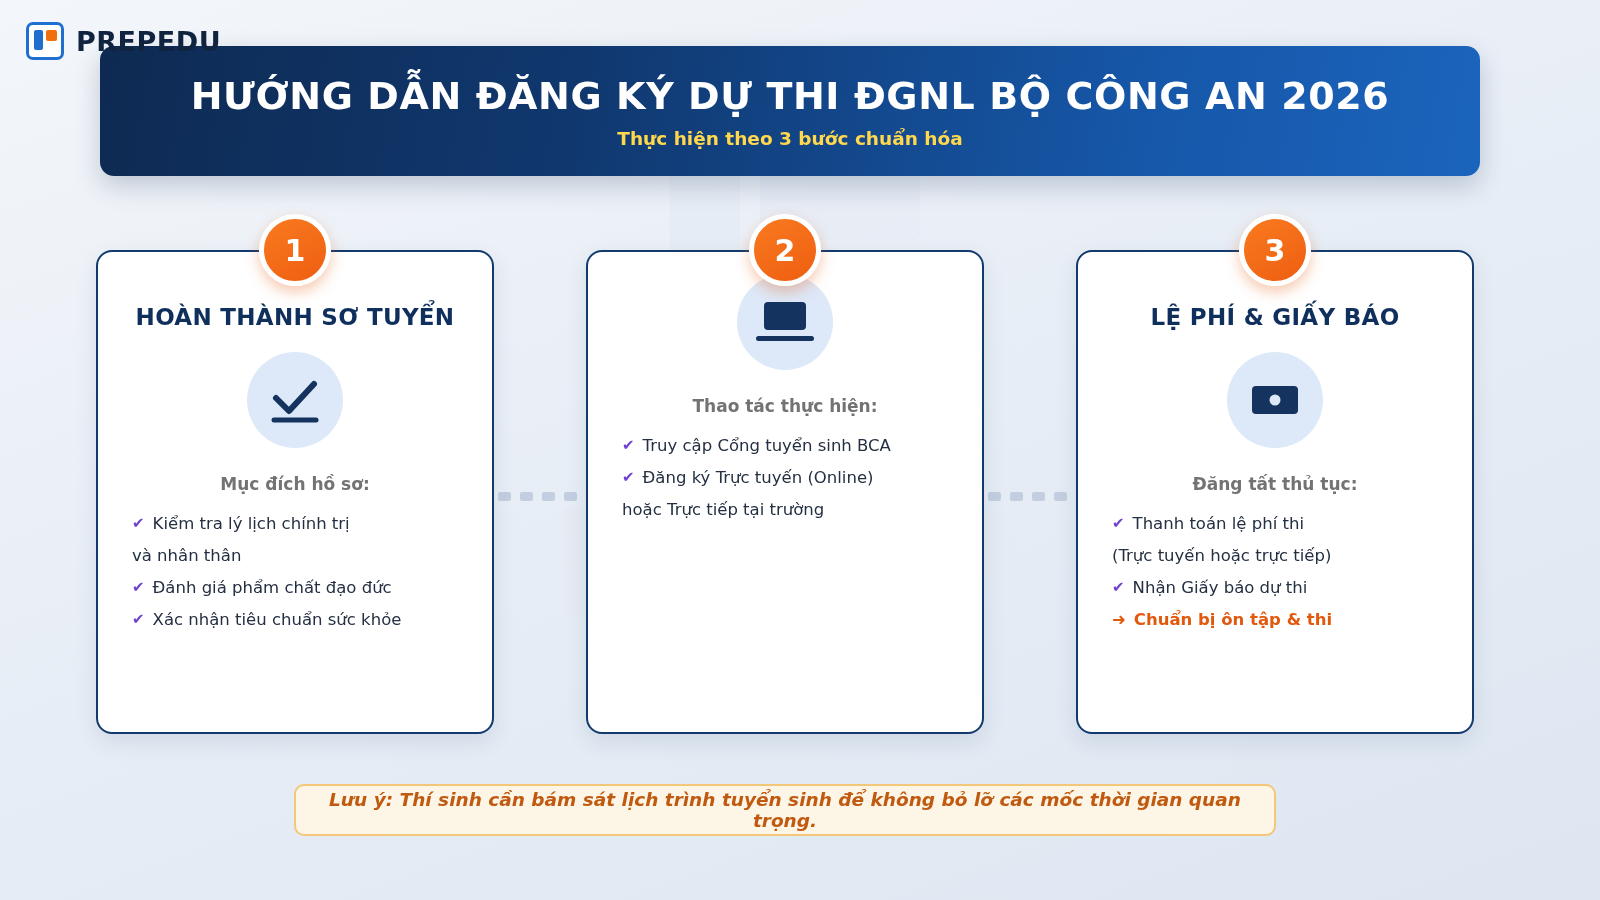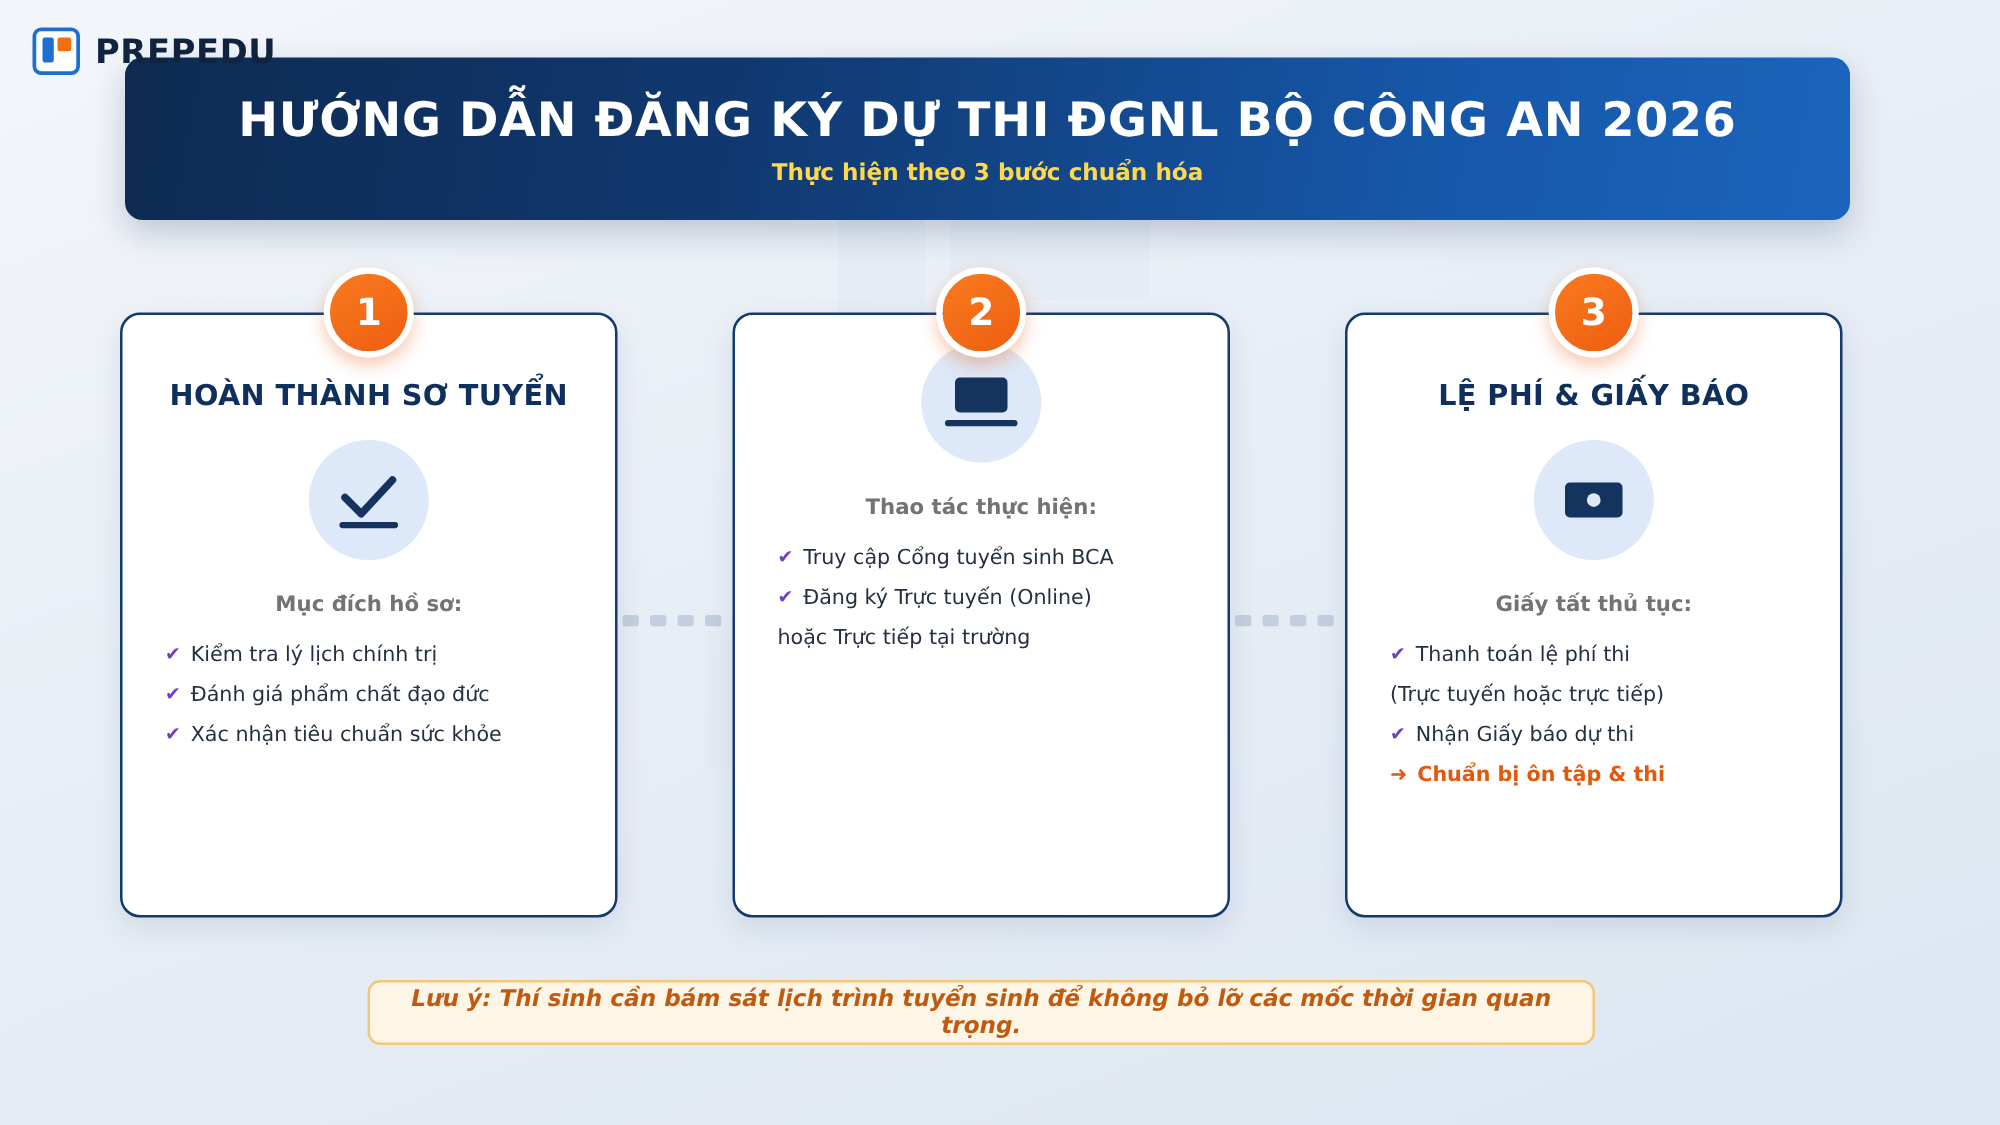--- a/index.html
+++ b/index.html
@@ -300,20 +300,23 @@
           <polyline points="10,24 23,37 48,10" fill="none" stroke="#14335e" stroke-width="6" stroke-linecap="round" stroke-linejoin="round"></polyline>
           <line x1="8" y1="46" x2="50" y2="46" stroke="#14335e" stroke-width="5" stroke-linecap="round"></line>
         </svg>
       </div>
       <div class="card-sub">Mục đích hồ sơ:</div>
       <ul class="bullets">
         <li>
             <span class="tick">✔</span>
             <span>Kiểm tra lý lịch chính trị</span>
           </li>
+        <li class="plain">
+            <span>và nhân thân</span>
+          </li>
         <li>
             <span class="tick">✔</span>
             <span>Đánh giá phẩm chất đạo đức</span>
           </li>
         <li>
             <span class="tick">✔</span>
             <span>Xác nhận tiêu chuẩn sức khỏe</span>
           </li>
       </ul>
     </div>
@@ -344,21 +347,21 @@
 
     <div class="card card-3">
       <div class="badge">3</div>
       <div class="card-title">LỆ PHÍ &amp; GIẤY BÁO</div>
       <div class="icon-wrap">
         <svg width="58" height="44" viewBox="0 0 58 44" aria-hidden="true">
           <rect x="6" y="8" width="46" height="28" rx="4" fill="#14335e"></rect>
           <circle cx="29" cy="22" r="5.5" fill="#dde8f8"></circle>
         </svg>
       </div>
-      <div class="card-sub">Giấy tất thủ tục:</div>
+      <div class="card-sub">Đăng tất thủ tục:</div>
       <ul class="bullets">
         <li>
             <span class="tick">✔</span>
             <span>Thanh toán lệ phí thi</span>
           </li>
         <li class="plain">
             <span>(Trực tuyến hoặc trực tiếp)</span>
           </li>
         <li>
             <span class="tick">✔</span>

